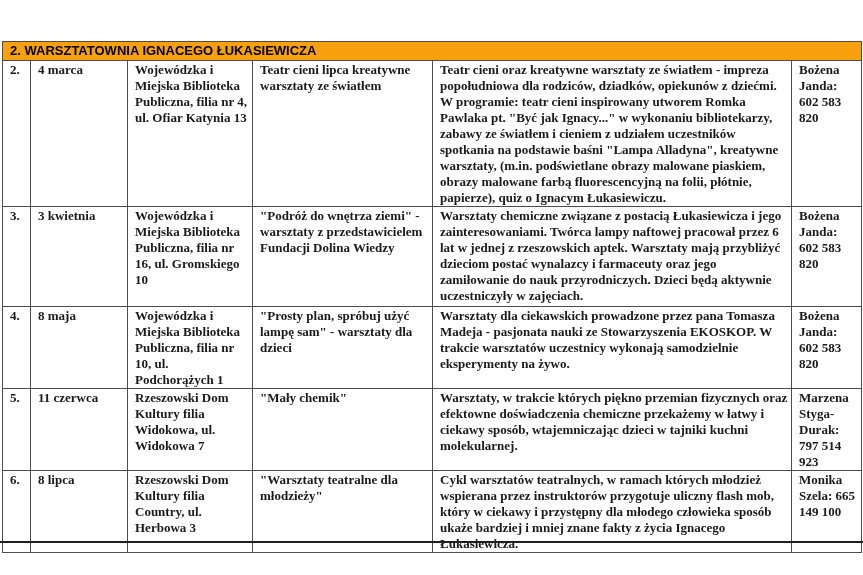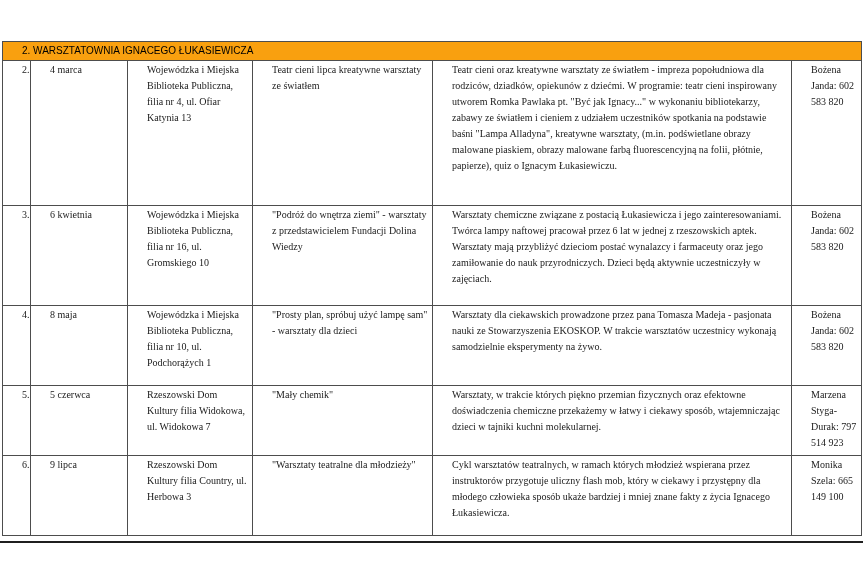--- a/index.html
+++ b/index.html
@@ -20,26 +20,26 @@
     position: absolute;
     top: 41px;
     left: 2px;
     width: 859px;
     border-collapse: collapse;
     table-layout: fixed;
   }
   table.doc-table td, table.doc-table th {
     border: 1px solid #4d4d4d;
     vertical-align: top;
-    font-size: 10px;
+    font-size: 13px;
     line-height: 16px;
-    padding: 1px 3px 0 19px;
+    padding: 1px 3px 0 7px;
     overflow: hidden;
     text-align: left;
-    font-weight: normal;
+    font-weight: bold;
   }
   th.section-header {
     background: #F9A00F;
     font-family: "Liberation Sans", sans-serif;
     font-weight: bold;
     font-size: 13px;
     text-align: center;
     color: #000000;
     height: 17px;
     line-height: 17px;
@@ -76,45 +76,45 @@
     <tr style="height:145px">
       <td class="c-no">2.</td>
       <td class="c-date">4 marca</td>
       <td class="c-place">Wojewódzka i Miejska Biblioteka Publiczna, filia nr 4, ul. Ofiar Katynia 13</td>
       <td class="c-title">Teatr cieni lipca kreatywne warsztaty ze światłem</td>
       <td class="c-desc">Teatr cieni oraz kreatywne warsztaty ze światłem - impreza popołudniowa dla rodziców, dziadków, opiekunów z dziećmi. W programie: teatr cieni inspirowany utworem Romka Pawlaka pt. "Być jak Ignacy..." w wykonaniu bibliotekarzy, zabawy ze światłem i cieniem z udziałem uczestników spotkania na podstawie baśni "Lampa Alladyna", kreatywne warsztaty, (m.in. podświetlane obrazy malowane piaskiem, obrazy malowane farbą fluorescencyjną na folii, płótnie, papierze), quiz o Ignacym Łukasiewiczu.</td>
       <td class="c-contact">Bożena Janda: 602 583 820</td>
     </tr>
     <tr style="height:100px">
       <td class="c-no">3.</td>
-      <td class="c-date">6 kwietnia</td>
+      <td class="c-date">3 kwietnia</td>
       <td class="c-place">Wojewódzka i Miejska Biblioteka Publiczna, filia nr 16, ul. Gromskiego 10</td>
       <td class="c-title">"Podróż do wnętrza ziemi" - warsztaty z przedstawicielem Fundacji Dolina Wiedzy</td>
       <td class="c-desc">Warsztaty chemiczne związane z postacią Łukasiewicza i jego zainteresowaniami. Twórca lampy naftowej pracował przez 6 lat w jednej z rzeszowskich aptek. Warsztaty mają przybliżyć dzieciom postać wynalazcy i farmaceuty oraz jego zamiłowanie do nauk przyrodniczych. Dzieci będą aktywnie uczestniczyły w zajęciach.</td>
       <td class="c-contact">Bożena Janda: 602 583 820</td>
     </tr>
     <tr style="height:80px">
       <td class="c-no">4.</td>
       <td class="c-date">8 maja</td>
       <td class="c-place">Wojewódzka i Miejska Biblioteka Publiczna, filia nr 10, ul. Podchorążych 1</td>
       <td class="c-title">"Prosty plan, spróbuj użyć lampę sam" - warsztaty dla dzieci</td>
       <td class="c-desc">Warsztaty dla ciekawskich prowadzone przez pana Tomasza Madeja - pasjonata nauki ze Stowarzyszenia EKOSKOP. W trakcie warsztatów uczestnicy wykonają samodzielnie eksperymenty na żywo.</td>
       <td class="c-contact">Bożena Janda: 602 583 820</td>
     </tr>
     <tr style="height:70px">
       <td class="c-no">5.</td>
-      <td class="c-date">5 czerwca</td>
+      <td class="c-date">11 czerwca</td>
       <td class="c-place">Rzeszowski Dom Kultury filia Widokowa, ul. Widokowa 7</td>
       <td class="c-title">"Mały chemik"</td>
       <td class="c-desc">Warsztaty, w trakcie których piękno przemian fizycznych oraz efektowne doświadczenia chemiczne przekażemy w łatwy i ciekawy sposób, wtajemniczając dzieci w tajniki kuchni molekularnej.</td>
       <td class="c-contact">Marzena Styga-Durak: 797 514 923</td>
     </tr>
     <tr style="height:80px">
       <td class="c-no">6.</td>
-      <td class="c-date">9 lipca</td>
+      <td class="c-date">8 lipca</td>
       <td class="c-place">Rzeszowski Dom Kultury filia Country, ul. Herbowa 3</td>
       <td class="c-title">"Warsztaty teatralne dla młodzieży"</td>
       <td class="c-desc">Cykl warsztatów teatralnych, w ramach których młodzież wspierana przez instruktorów przygotuje uliczny flash mob, który w ciekawy i przystępny dla młodego człowieka sposób ukaże bardziej i mniej znane fakty z życia Ignacego Łukasiewicza.</td>
       <td class="c-contact">Monika Szela: 665 149 100</td>
     </tr>
   </tbody>
     </table>
 
   <div class="bottom-rule"></div>
 

